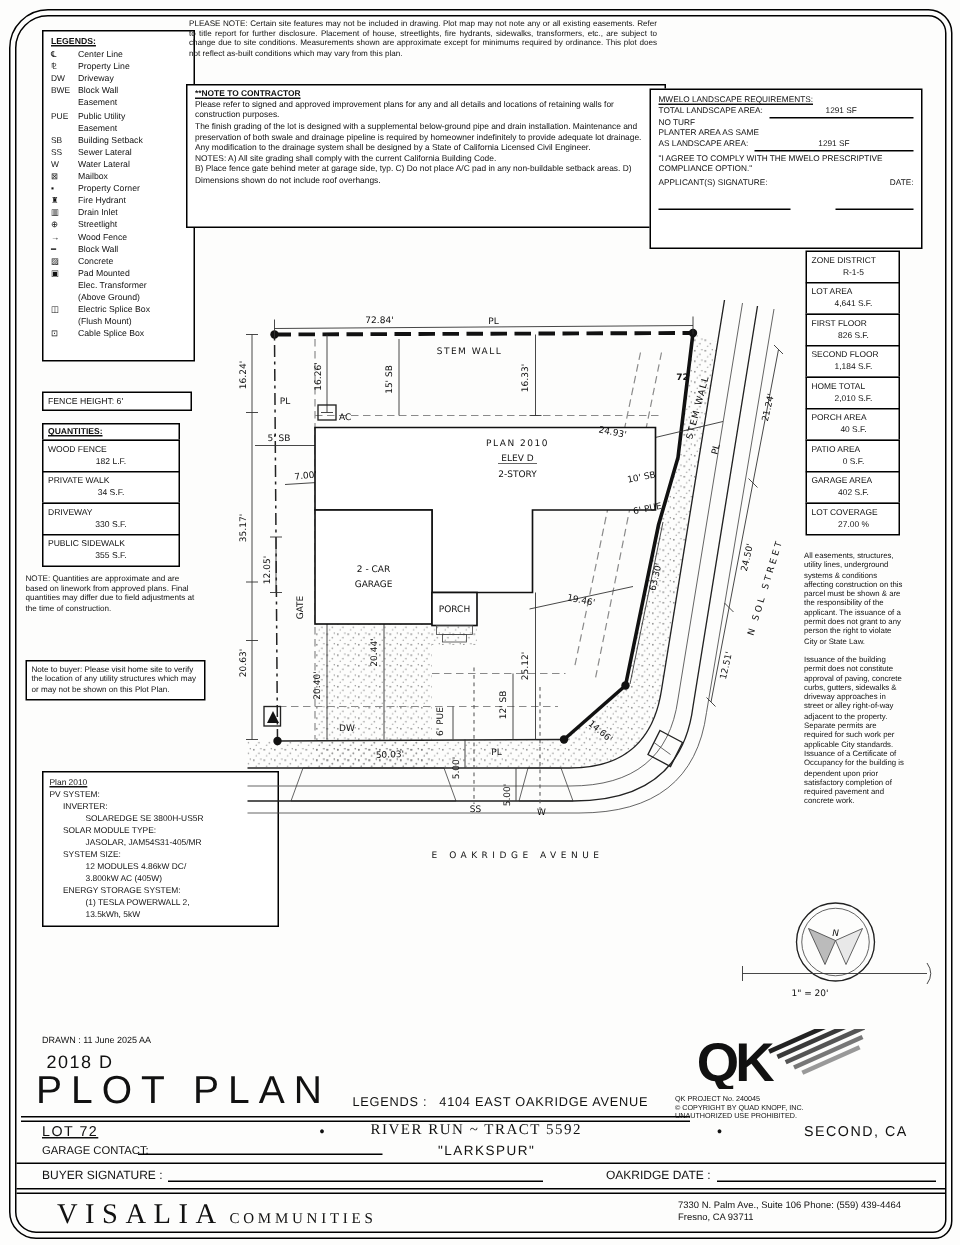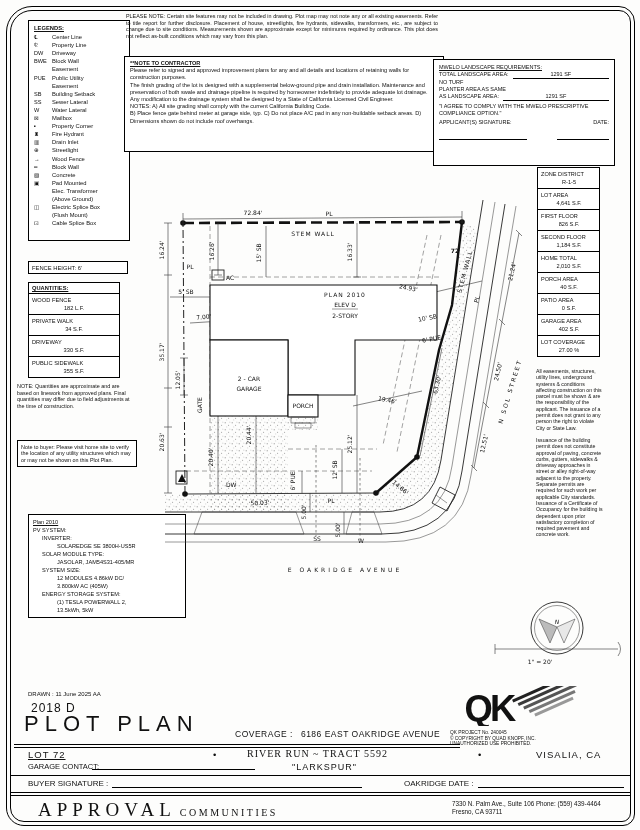--- a/index.html
+++ b/index.html
@@ -59,21 +59,21 @@
   .sv-lat{stroke:#555;stroke-width:0.7;stroke-dasharray:2.5 2.5;fill:none;}
   .sv-white{fill:#fff;stroke:#111;stroke-width:1.1;}
   text.sv{font-family:"DejaVu Sans",sans-serif;fill:#111;font-size:6px;}
   .t55{font-size:5.5px;}.t7{font-size:7px;}.t9{font-size:9px;}
   .t11{font-size:11px;}.t15{font-size:15px;font-weight:600;}
   .mid{text-anchor:middle;}
   .ls1{letter-spacing:1px;}.ls2{letter-spacing:2px;}.ls3{letter-spacing:3px;}
   
   .drawn{position:absolute;left:28px;top:691px;font-size:6px;}
   .plan-code{position:absolute;left:31px;top:701px;font-size:12px;letter-spacing:1px;}
-  .big-title{position:absolute;left:24px;top:711px;font-size:22px;letter-spacing:6px;font-weight:400;}
+  .big-title{position:absolute;left:24px;top:711px;font-size:26px;letter-spacing:6px;font-weight:400;}
   .addr-row{position:absolute;left:235px;top:729px;font-size:8.5px;display:flex;gap:8px;letter-spacing:0.5px;}
   .rule{position:absolute;background:#000;}
   .rule.dbl{background:none;border-top:1.3px solid #000;border-bottom:1.3px solid #000;height:2px;}
   .lot-row span{position:absolute;font-size:9.5px;letter-spacing:1px;}
   .sales-label{position:absolute;left:28px;top:762px;font-size:7.5px;}
   .fill-line{position:absolute;border-bottom:0.9px solid #000;height:9px;}
   .community{position:absolute;left:292px;top:762px;font-size:9px;letter-spacing:1px;}
   .buyer-label{position:absolute;left:28px;top:779px;font-size:8px;}
   .approval-label{position:absolute;left:404px;top:779px;font-size:8px;}
   
@@ -432,32 +432,32 @@
     <g>
       <path class="sv-dim" d="M355,459 H478 M355,454 V464 M478,452 Q483,459 478,466"></path>
       <text class="sv t7 mid" x="400" y="474">1" = 20'</text>
     </g>
   </svg>
 
   <div class="drawn">DRAWN :  11 June 2025   AA</div>
   <div class="plan-code">2018 D</div>
   <div class="big-title">PLOT PLAN</div>
   <div class="addr-row">
-    <span>COVERAGE :</span>
-    <span>6186 EAST OAKRIDGE AVENUE</span>
+    <span>LEGENDS :</span>
+    <span>4104 EAST OAKRIDGE AVENUE</span>
   </div>
 
   <div class="rule dbl" style="left:14px;top:744px;width:446px;"></div>
 
   <div class="lot-row">
     <span style="left:28px;top:749px;text-decoration:underline;">LOT 72</span>
     <span style="left:213px;top:749px;">•</span>
     <span style="left:247px;top:748px;font-size:10px;font-family:Liberation Serif, serif;">RIVER RUN ~ TRACT 5592</span>
     <span style="left:478px;top:749px;">•</span>
-    <span style="left:536px;top:749px;">VISALIA, CA</span>
+    <span style="left:536px;top:749px;">SECOND, CA</span>
   </div>
 
   <div class="sales-label">GARAGE CONTACT:</div>
   <div class="fill-line" style="left:92px;top:760px;width:163px;"></div>
   <div class="community">"LARKSPUR"</div>
 
   <div class="rule" style="left:11px;top:775px;right:10px;height:1px;"></div>
 
   <div class="buyer-label">BUYER SIGNATURE :</div>
   <div class="fill-line" style="left:112px;top:778px;width:250px;"></div>
@@ -478,19 +478,19 @@
     <div class="qk-lines">
       <div>QK PROJECT No. 240045</div>
       <div>©  COPYRIGHT BY QUAD KNOPF, INC.</div>
       <div>UNAUTHORIZED USE PROHIBITED.</div>
     </div>
   </div>
 
   <div class="rule dbl" style="left:11px;top:792px;right:10px;"></div>
 
   <div class="footer-brand">
-    <span class="brand-main">APPROVAL</span><span class="brand-sub">COMMUNITIES</span>
+    <span class="brand-main">VISALIA</span><span class="brand-sub">COMMUNITIES</span>
   </div>
   <div class="footer-addr">
     <div>7330 N. Palm Ave., Suite 106    Phone:  (559) 439-4464</div>
     <div>Fresno, CA  93711</div>
   </div>
 </div>
 
 </body></html>

